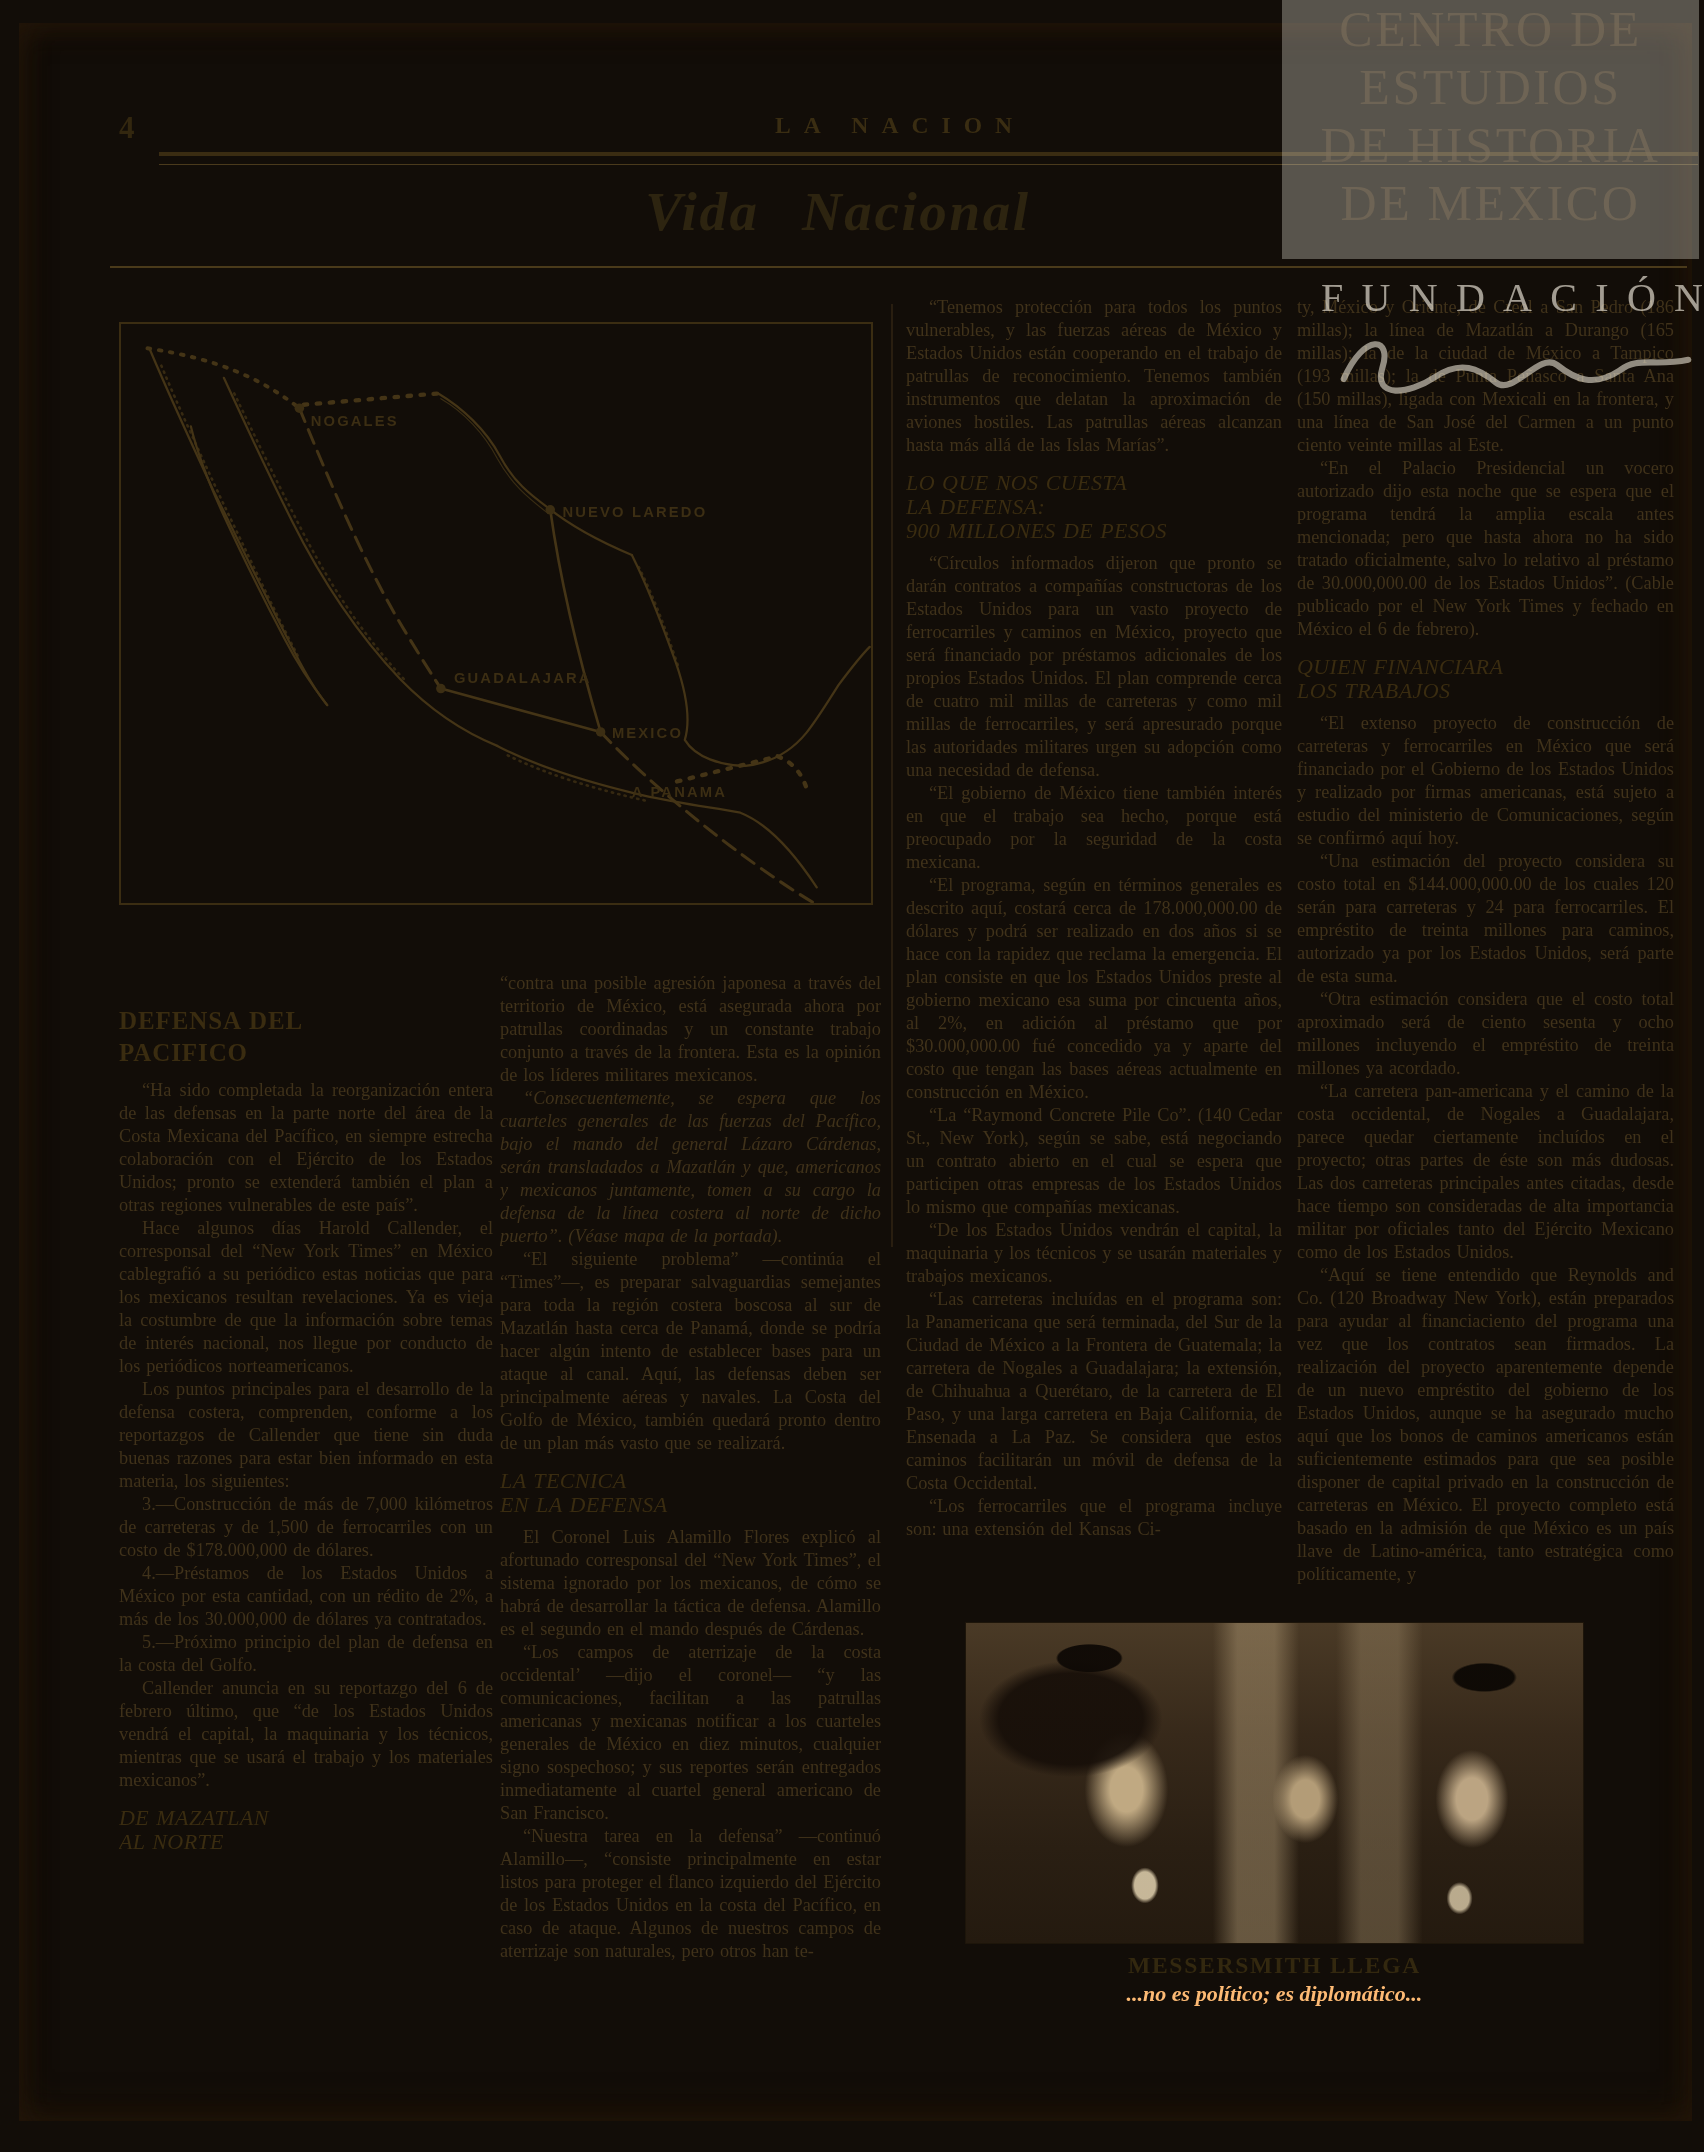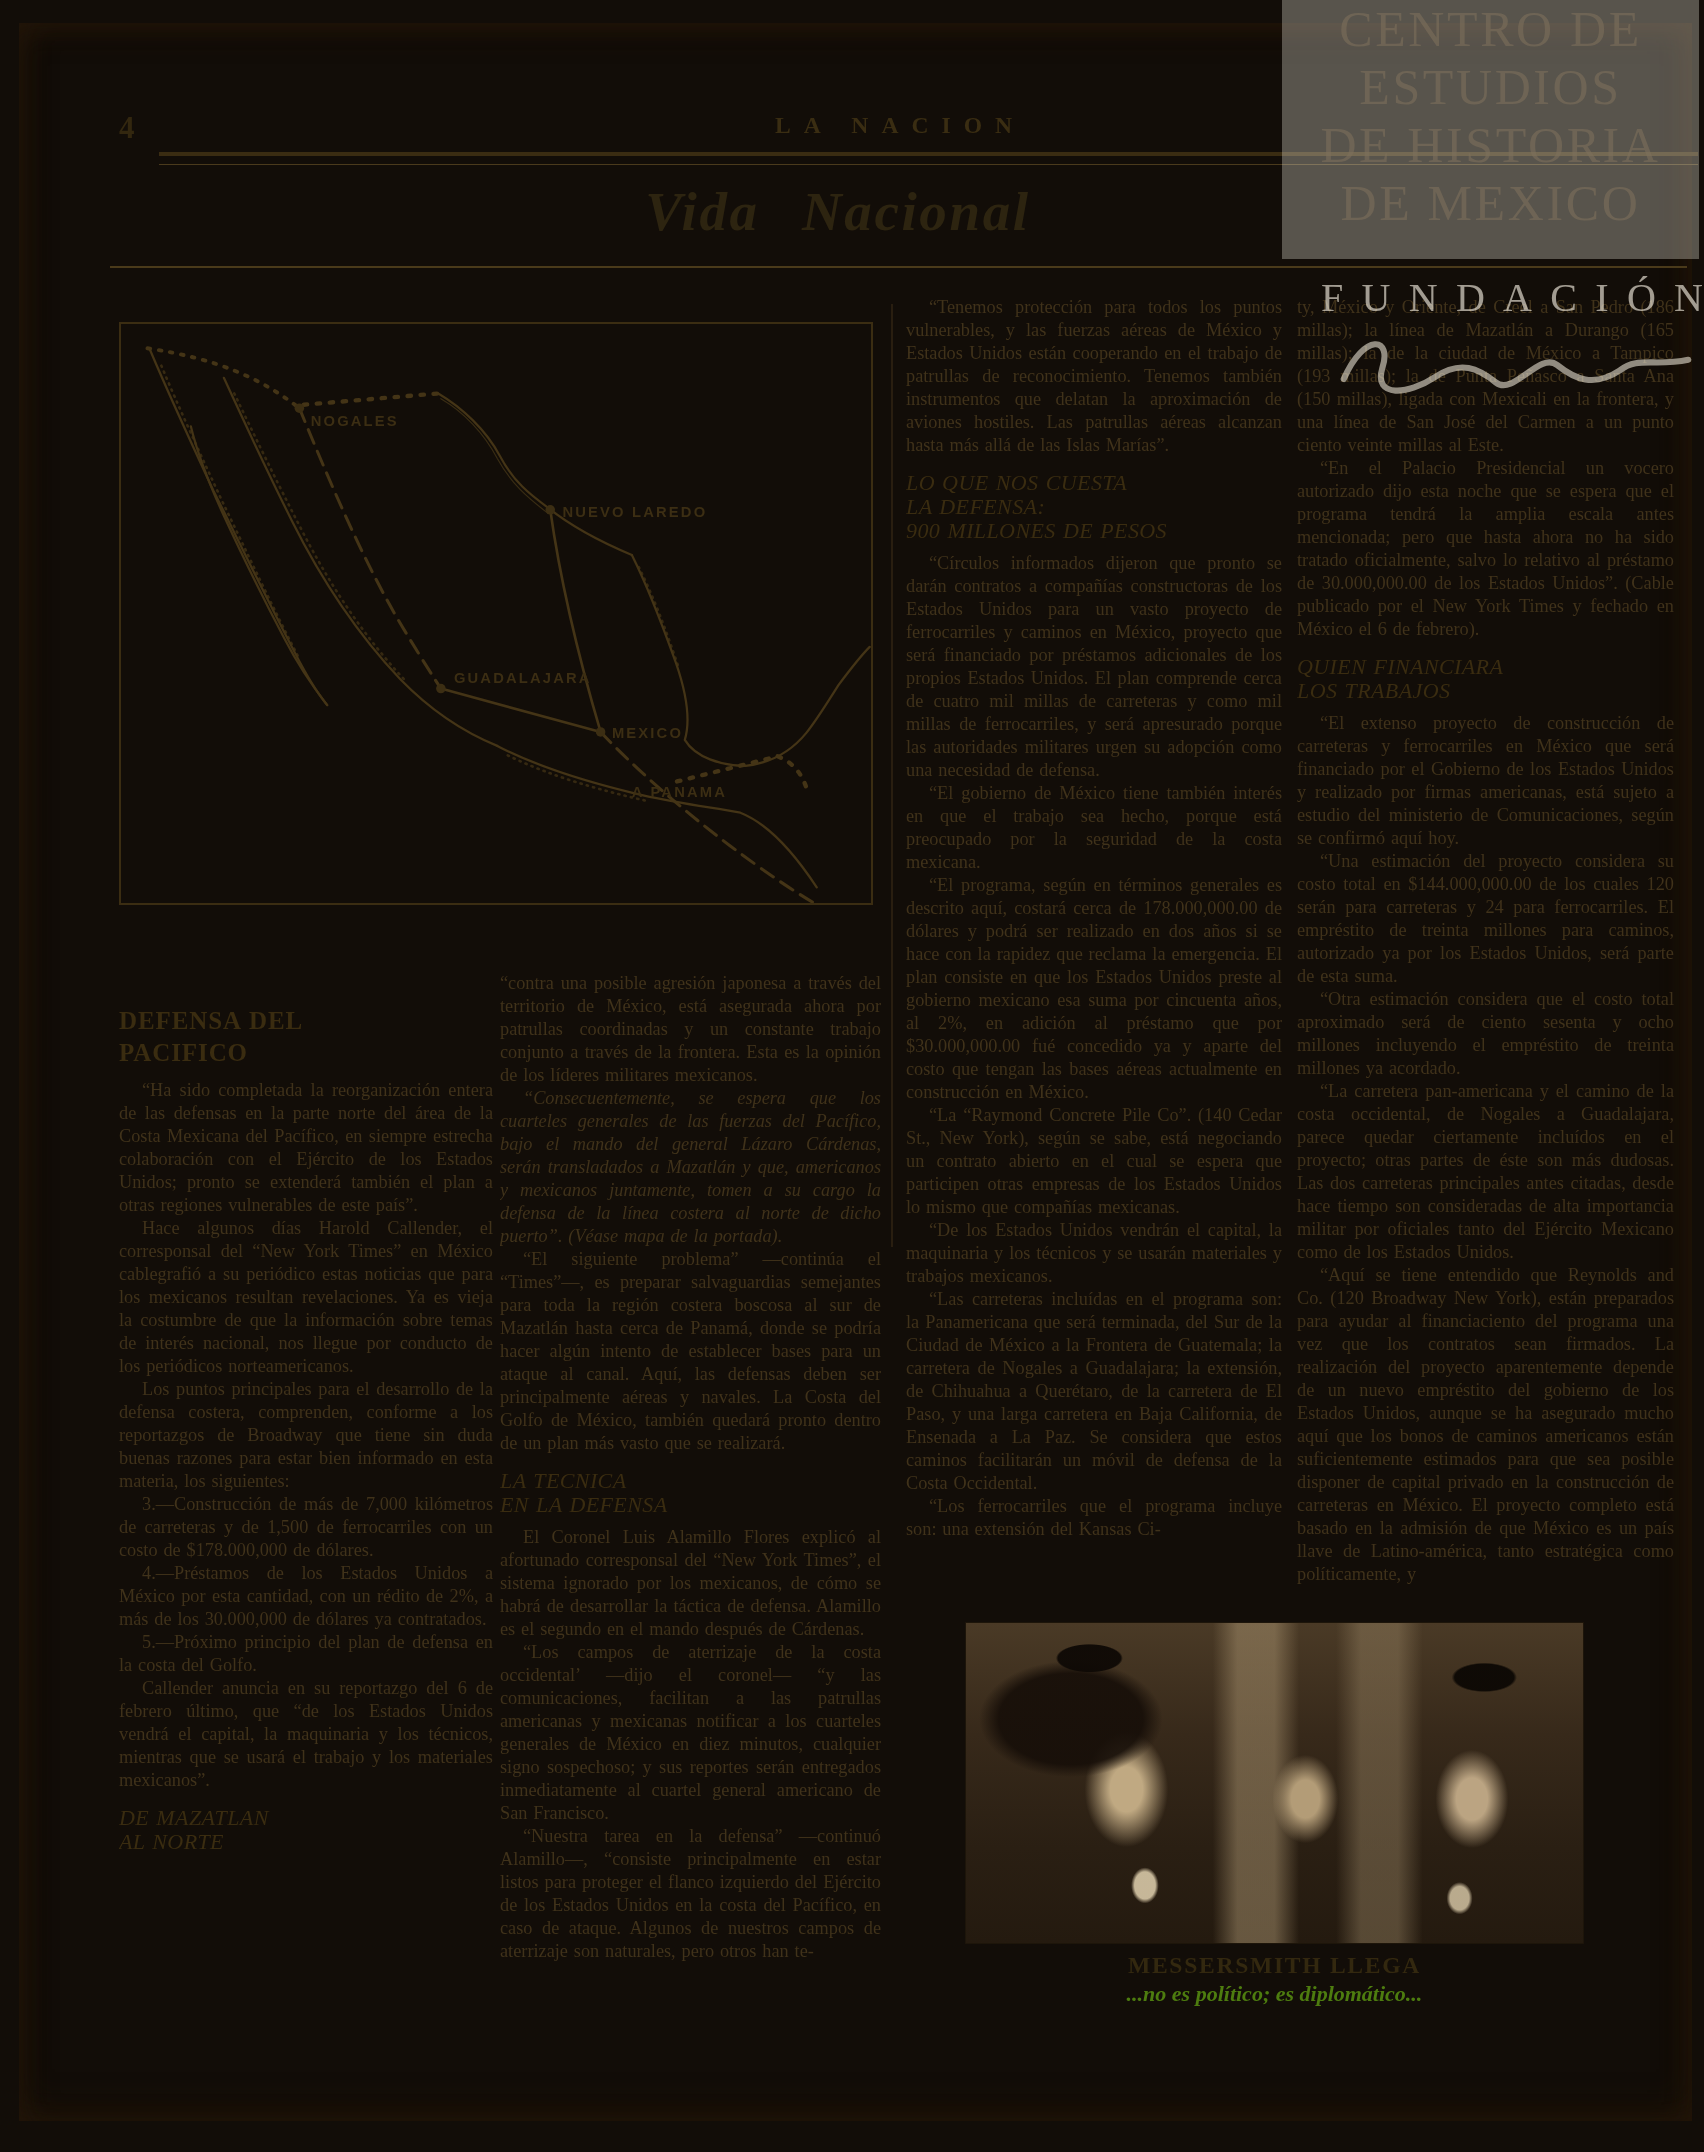--- a/index.html
+++ b/index.html
@@ -52,21 +52,21 @@
            radial-gradient(ellipse 51px 23px at 84% 17%, rgba(12,8,4,.95) 58%, rgba(0,0,0,0) 64%),
            radial-gradient(ellipse 52px 70px at 82% 55%, #bba482 30%, rgba(0,0,0,0) 70%),
            radial-gradient(ellipse 21px 26px at 80% 86%, rgba(222,206,172,.8) 45%, rgba(0,0,0,0) 62%),
            linear-gradient(90deg, rgba(0,0,0,0) 40%, rgba(170,148,112,.5) 44%, rgba(170,148,112,.5) 50%, rgba(0,0,0,0) 54%),
            linear-gradient(90deg, rgba(0,0,0,0) 60%, rgba(150,130,98,.45) 64%, rgba(150,130,98,.45) 70%, rgba(0,0,0,0) 74%),
            linear-gradient(180deg,#4a3a26 0%,#37291a 35%,#2a1f13 70%,#241a0f 100%);
          box-shadow:0 0 0 0.9px rgba(40,28,14,.6);}
   .cap1{position:absolute;left:947px;top:1929px;width:617px;margin:0;text-align:center;
         font-size:23.6px;font-weight:bold;letter-spacing:1.7px;color:#33280f;}
   .cap2{position:absolute;left:947px;top:1958px;width:617px;margin:0;text-align:center;
-        font-size:22px;font-style:italic;font-weight:bold;color:#4d7c0f;}
+        font-size:22px;font-style:italic;font-weight:bold;color:#fdba74;}
 
   .wm-box{position:absolute;left:1282px;top:0px;width:417px;height:259px;
           background:rgba(252,247,236,.30);}
   .wm-line{width:100%;text-align:center;font-size:50px;line-height:58px;letter-spacing:2.6px;
            color:rgba(125,112,92,.58);font-family:"Liberation Serif", serif;}
   .wm-fund{position:absolute;left:1321px;top:274px;font-size:40px;letter-spacing:18.3px;
            color:rgba(252,246,230,.62);white-space:nowrap;}
   .wm-sign{position:absolute;left:1328px;top:316px;width:376px;height:105px;}
 </style>
 </head>
@@ -127,21 +127,21 @@
         <text class="map-label" x="565" y="477">MEXICO</text>
         <text class="map-label" x="588" y="545">A PANAMA</text>
       </svg>
     </div>
 
     <div class="col col1">
         <p class="b-head">DEFENSA DEL
 PACIFICO</p>
         <p class="b-p">“Ha sido completada la reorganización entera de las defensas en la parte norte del área de la Costa Mexicana del Pacífico, en siempre estrecha colaboración con el Ejército de los Estados Unidos; pronto se extenderá también el plan a otras regiones vulnerables de este país”.</p>
         <p class="b-p">Hace algunos días Harold Callender, el corresponsal del “New York Times” en México cablegrafió a su periódico estas noticias que para los mexicanos resultan revelaciones. Ya es vieja la costumbre de que la información sobre temas de interés nacional, nos llegue por conducto de los periódicos norteamericanos.</p>
-        <p class="b-p">Los puntos principales para el desarrollo de la defensa costera, comprenden, conforme a los reportazgos de Broadway que tiene sin duda buenas razones para estar bien informado en esta materia, los siguientes:</p>
+        <p class="b-p">Los puntos principales para el desarrollo de la defensa costera, comprenden, conforme a los reportazgos de Callender que tiene sin duda buenas razones para estar bien informado en esta materia, los siguientes:</p>
         <p class="b-p">3.—Construcción de más de 7,000 kilómetros de carreteras y de 1,500 de ferrocarriles con un costo de $178.000,000 de dólares.</p>
         <p class="b-p">4.—Préstamos de los Estados Unidos a México por esta cantidad, con un rédito de 2%, a más de los 30.000,000 de dólares ya contratados.</p>
         <p class="b-p">5.—Próximo principio del plan de defensa en la costa del Golfo.</p>
         <p class="b-p">Callender anuncia en su reportazgo del 6 de febrero último, que “de los Estados Unidos vendrá el capital, la maquinaria y los técnicos, mientras que se usará el trabajo y los materiales mexicanos”.</p>
         <p class="b-sub">DE MAZATLAN
 AL NORTE</p>
       </div>
     <div class="col col2">
         <p class="b-cont">“contra una posible agresión japonesa a través del territorio de México, está asegurada ahora por patrullas coordinadas y un constante trabajo conjunto a través de la frontera. Esta es la opinión de los líderes militares mexicanos.</p>
         <p class="b-pi">“Consecuentemente, se espera que los cuarteles generales de las fuerzas del Pacífico, bajo el mando del general Lázaro Cárdenas, serán transladados a Mazatlán y que, americanos y mexicanos juntamente, tomen a su cargo la defensa de la línea costera al norte de dicho puerto”. (Véase mapa de la portada).</p>

